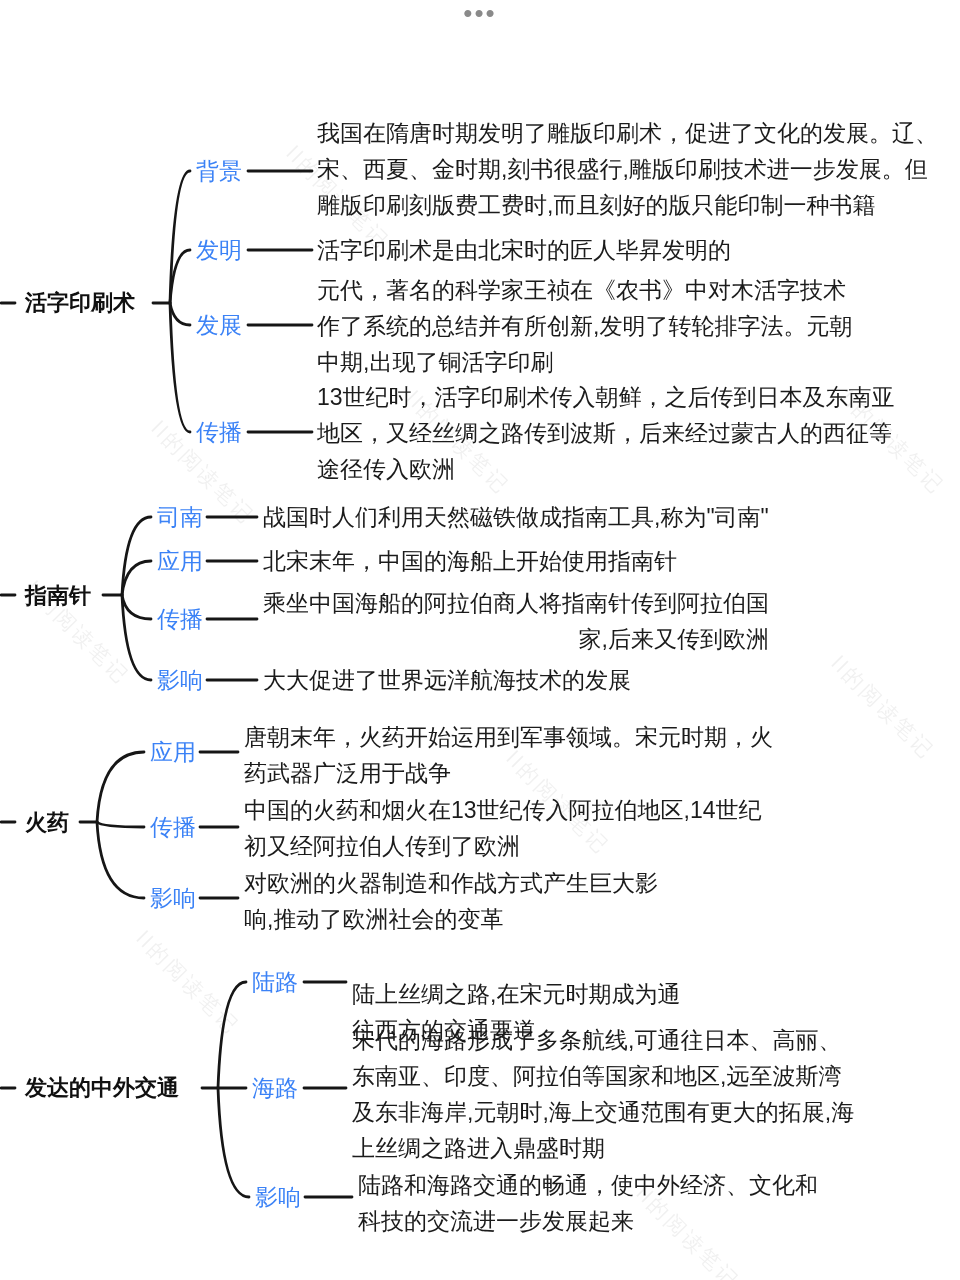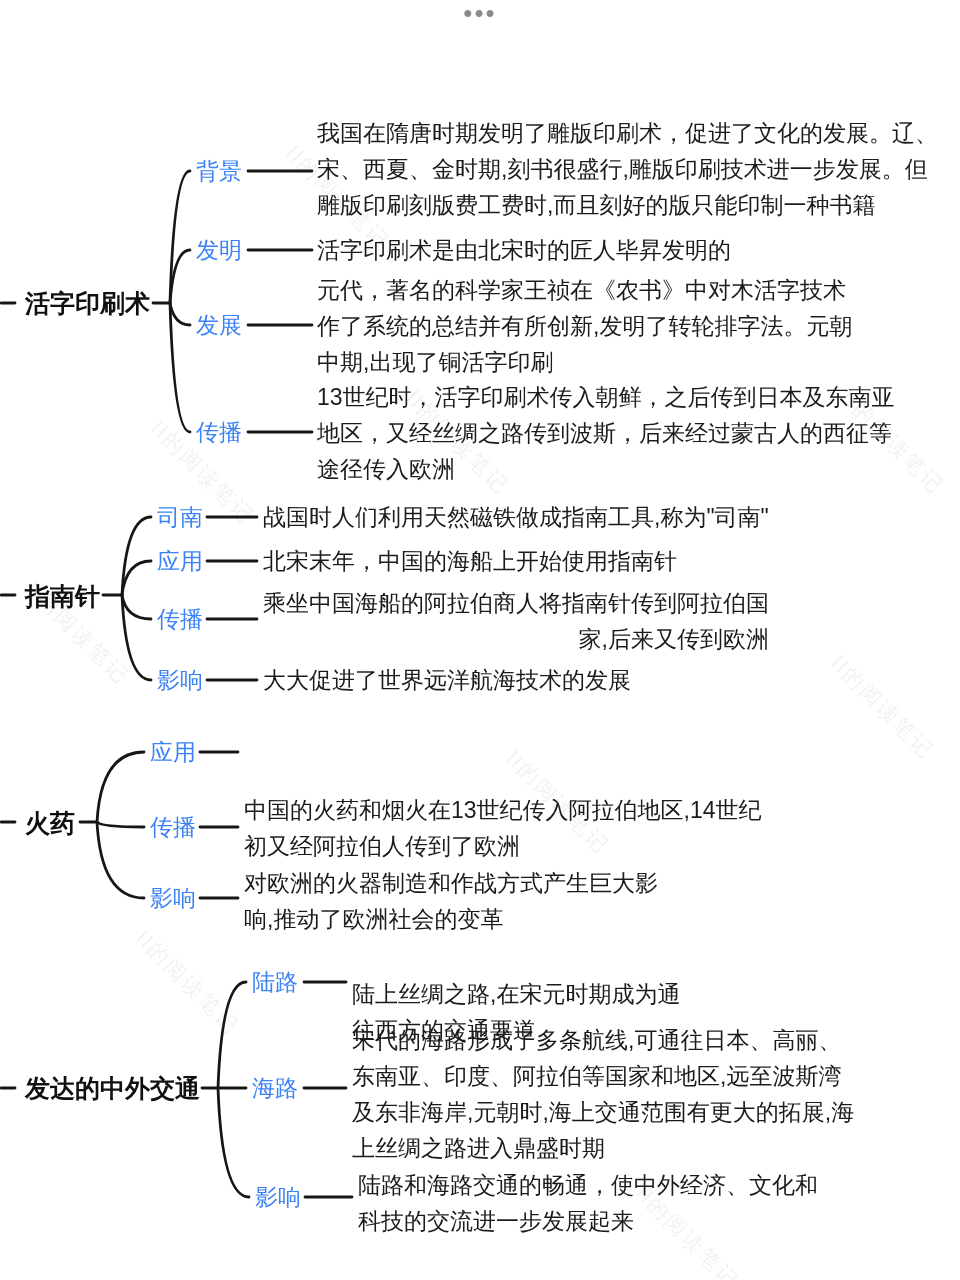--- a/index.html
+++ b/index.html
@@ -1,20 +1,20 @@
 <!DOCTYPE html>
 <html><head>
 <meta charset="utf-8">
 <style>
   html,body{margin:0;padding:0;background:#fff;}
   .canvas{position:relative;width:960px;height:1280px;background:#ffffff;overflow:hidden;
           font-family:"Liberation Sans","DejaVu Sans",sans-serif;}
   svg.links{position:absolute;left:0;top:0;width:960px;height:1280px;}
   svg.links path{stroke:#161616;stroke-width:2.8;fill:none;stroke-linecap:round;}
-  .root{position:absolute;font-size:25px;line-height:38px;font-weight:700;color:#101010;white-space:nowrap;}
+  .root{position:absolute;font-size:22px;line-height:38px;font-weight:700;color:#101010;white-space:nowrap;}
   .lbl{position:absolute;font-size:23px;line-height:36px;color:#3b82f6;white-space:nowrap;}
   .txt{position:absolute;font-size:23px;line-height:36px;color:#1b1b1b;white-space:pre-line;}
   .wm{position:absolute;font-size:21px;color:rgba(0,0,0,0.06);transform:rotate(45deg);
       transform-origin:left top;letter-spacing:3px;white-space:nowrap;pointer-events:none;}
   .more{position:absolute;left:0;right:0;top:0;text-align:center;font-size:26px;letter-spacing:2px;
         color:#8a8a8a;line-height:26px;cursor:pointer;user-select:none;}
 </style>
 </head>
 <body>
 
@@ -97,20 +97,22 @@
   <div class="lbl" style="left:157px;top:543px;">应用</div>
   <div class="txt" style="left:263px;top:543px;">北宋末年，中国的海船上开始使用指南针</div>
   <div class="lbl" style="left:157px;top:601px;">传播</div>
   <div class="txt" style="left:263px;top:585px;text-align:right;">乘坐中国海船的阿拉伯商人将指南针传到阿拉伯国
 家,后来又传到欧洲</div>
   <div class="lbl" style="left:157px;top:662px;">影响</div>
   <div class="txt" style="left:263px;top:662px;">大大促进了世界远洋航海技术的发展</div>
 
   <div class="root" style="left:25px;top:804px;">火药</div>
   <div class="lbl" style="left:150px;top:734px;">应用</div>
+  <div class="txt" style="left:244px;top:719px;">唐朝末年，火药开始运用到军事领域。宋元时期，火
+药武器广泛用于战争</div>
   <div class="lbl" style="left:150px;top:809px;">传播</div>
   <div class="txt" style="left:244px;top:792px;">中国的火药和烟火在13世纪传入阿拉伯地区,14世纪
 初又经阿拉伯人传到了欧洲</div>
   <div class="lbl" style="left:150px;top:880px;">影响</div>
   <div class="txt" style="left:244px;top:865px;">对欧洲的火器制造和作战方式产生巨大影
 响,推动了欧洲社会的变革</div>
 
   <div class="root" style="left:25px;top:1069px;">发达的中外交通</div>
   <div class="lbl" style="left:252px;top:964px;text-align:right;">陆路</div>
   <div class="txt" style="left:352px;top:952px;margin-top:24px;">陆上丝绸之路,在宋元时期成为通

